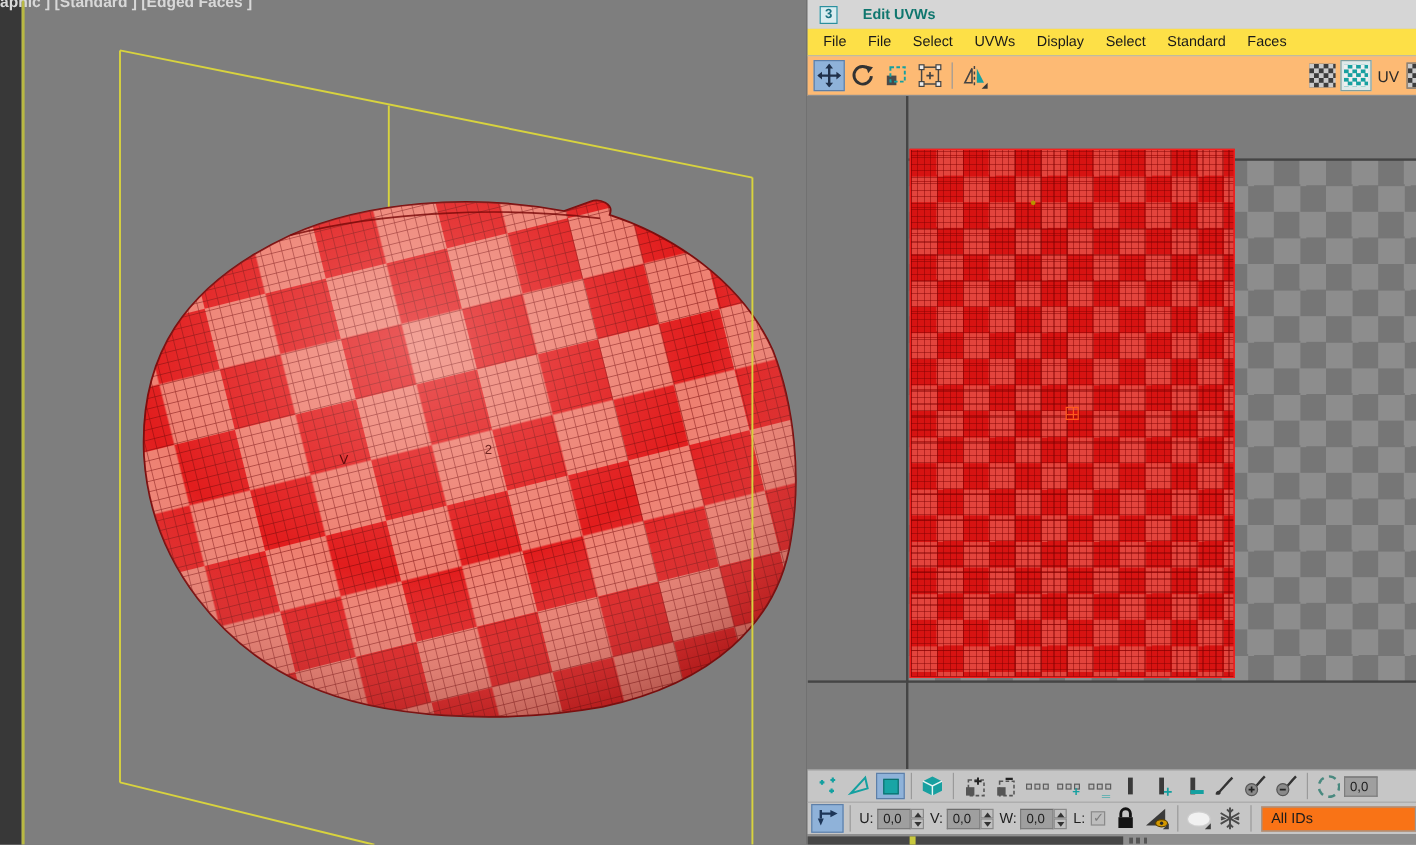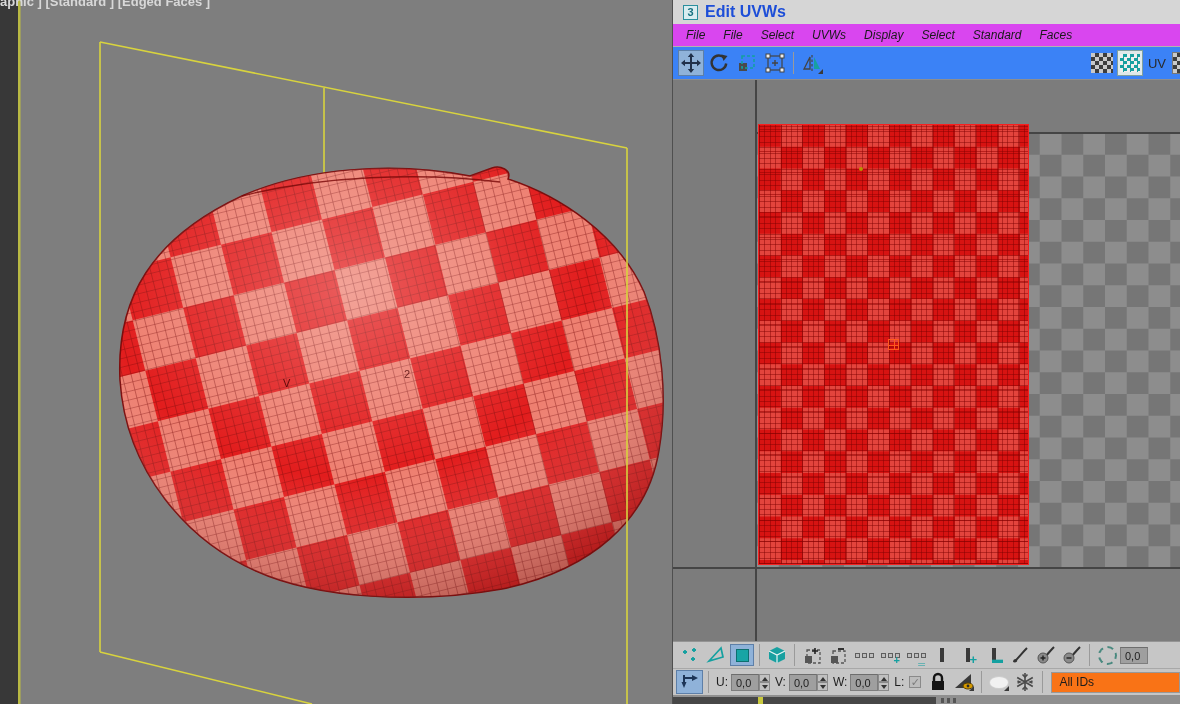--- a/index.html
+++ b/index.html
@@ -16,28 +16,28 @@
 
   
   #uvwindow { position:absolute; left:672px; top:0; width:508px; height:704px;
               background:#c6c6c6; border-left:1px solid #4f4f4f;
               box-shadow: inset 2px 0 0 #d4d4d4; }
   .titlebar { position:absolute; left:0; top:0; right:0; height:24px; background:#d6d6d6;
               display:flex; align-items:center; padding-left:10px; }
   .logo3 { width:15px; height:15px; background:#d9edf0; border:1px solid #2a8f9e;
            color:#17707f; font-size:11px; font-weight:bold; display:flex;
            align-items:center; justify-content:center; margin-right:7px; }
-  .title-text { font-size:16px; font-weight:bold; color:#1d4ed8; }
-
-  .menubar { position:absolute; left:0; top:24px; right:0; height:23px; background:#d946ef;
-             display:flex; align-items:center; padding-left:4px;
-             border-bottom:1px solid #b2b2b2;font-style:italic; }
+  .title-text { font-size:12px; font-weight:bold; color:#0f766e;margin-left:14px; }
+
+  .menubar { position:absolute; left:0; top:24px; right:0; height:23px; background:#fde047;
+             display:flex; padding-left:4px;
+             border-bottom:1px solid #b2b2b2; }
   .menu-item { font-size:12px; color:#1a1a1a; padding:3px 9px; cursor:default; }
 
-  .toolbar { position:absolute; left:0; top:47px; right:0; height:33px; background:#3b82f6;
+  .toolbar { position:absolute; left:0; top:47px; right:0; height:33px; background:#fdba74;
              border-bottom:1px solid #8e8e8e; display:flex; align-items:center;
              padding-left:4px; }
   .tbtn { width:26px; height:26px; margin:0 1px; display:flex; align-items:center;
           justify-content:center; position:relative; border:1px solid transparent; }
   .tbtn.pressed { background:#8fb2d9; border:1px solid #5d7fa8; }
   .tbtn.pressed-teal { background:#dfe9e9; border:1px solid #7f9f9f; }
   .vsep { width:1px; height:22px; background:#9a9a9a; margin:0 4px; }
   .spacer { flex:1; }
   .fly::after { content:""; position:absolute; right:1px; bottom:1px; width:0; height:0;
                 border-left:5px solid transparent; border-bottom:5px solid #3a3a3a; }

